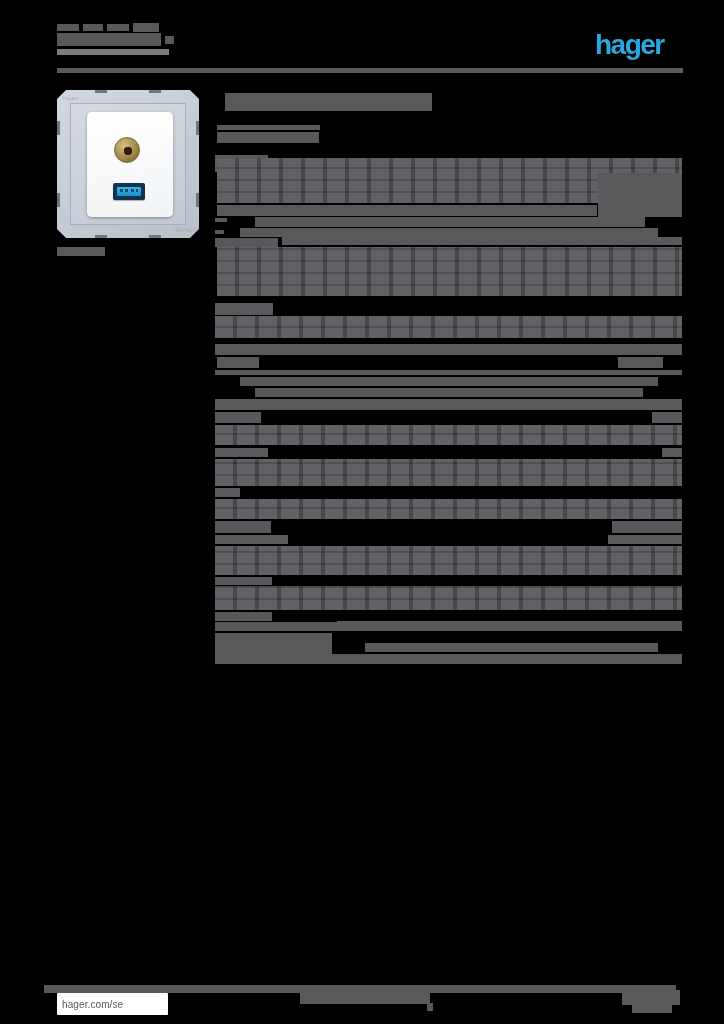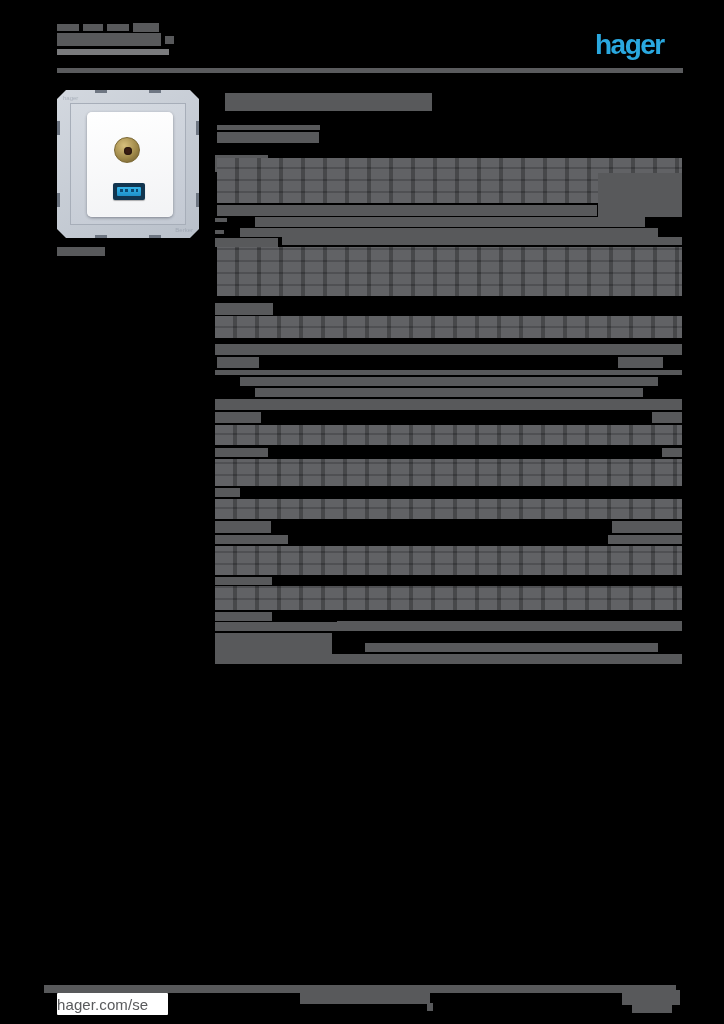--- a/index.html
+++ b/index.html
@@ -67,21 +67,21 @@
   }
   .usb-pins{
     position:absolute;left:3px;top:2px;width:18px;height:3px;
     background:repeating-linear-gradient(90deg,#0d4a73 0 3px, rgba(0,0,0,0) 3px 5.5px);
   }
   
   .linkbox{
     position:absolute;left:57px;top:993px;width:111px;height:22px;background:#ffffff;
     border-radius:1px;display:flex;align-items:center;cursor:pointer;
   }
-  .linkbox span{font-size:15px;color:#595a5c;letter-spacing:0.1px;}
+  .linkbox span{font-size:10px;color:#595a5c;padding-left:5px;letter-spacing:0.1px;}
 </style>
 </head>
 <body>
 
 <div class="page">
 
   <div class="logo">hager</div>
 
   <div class="photo">
     <div class="plate">

